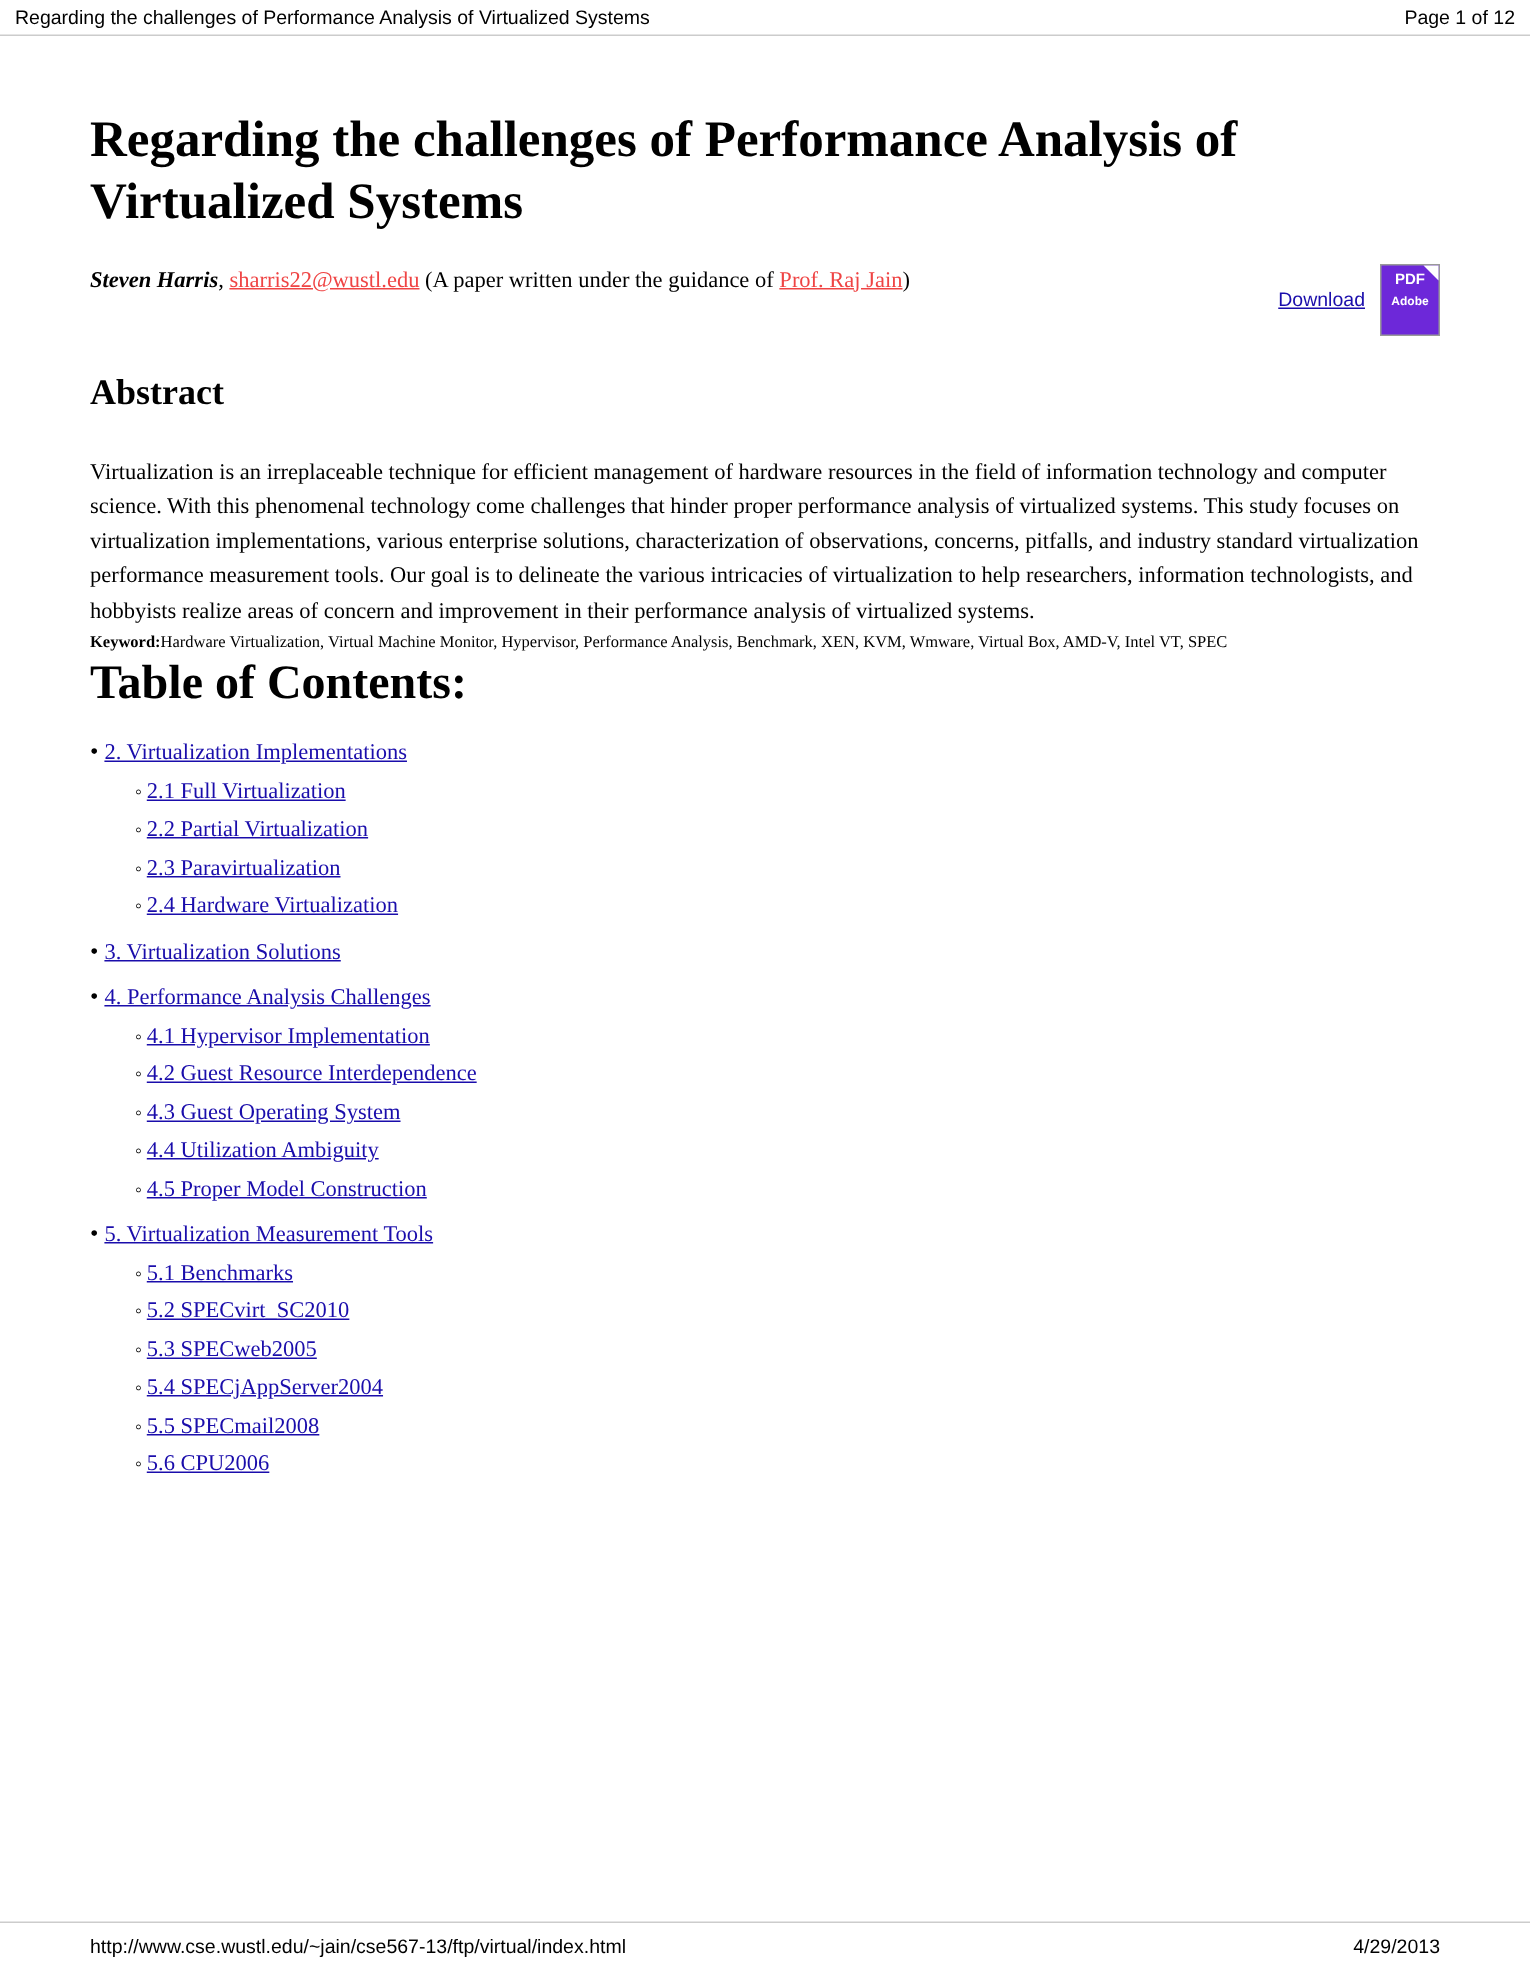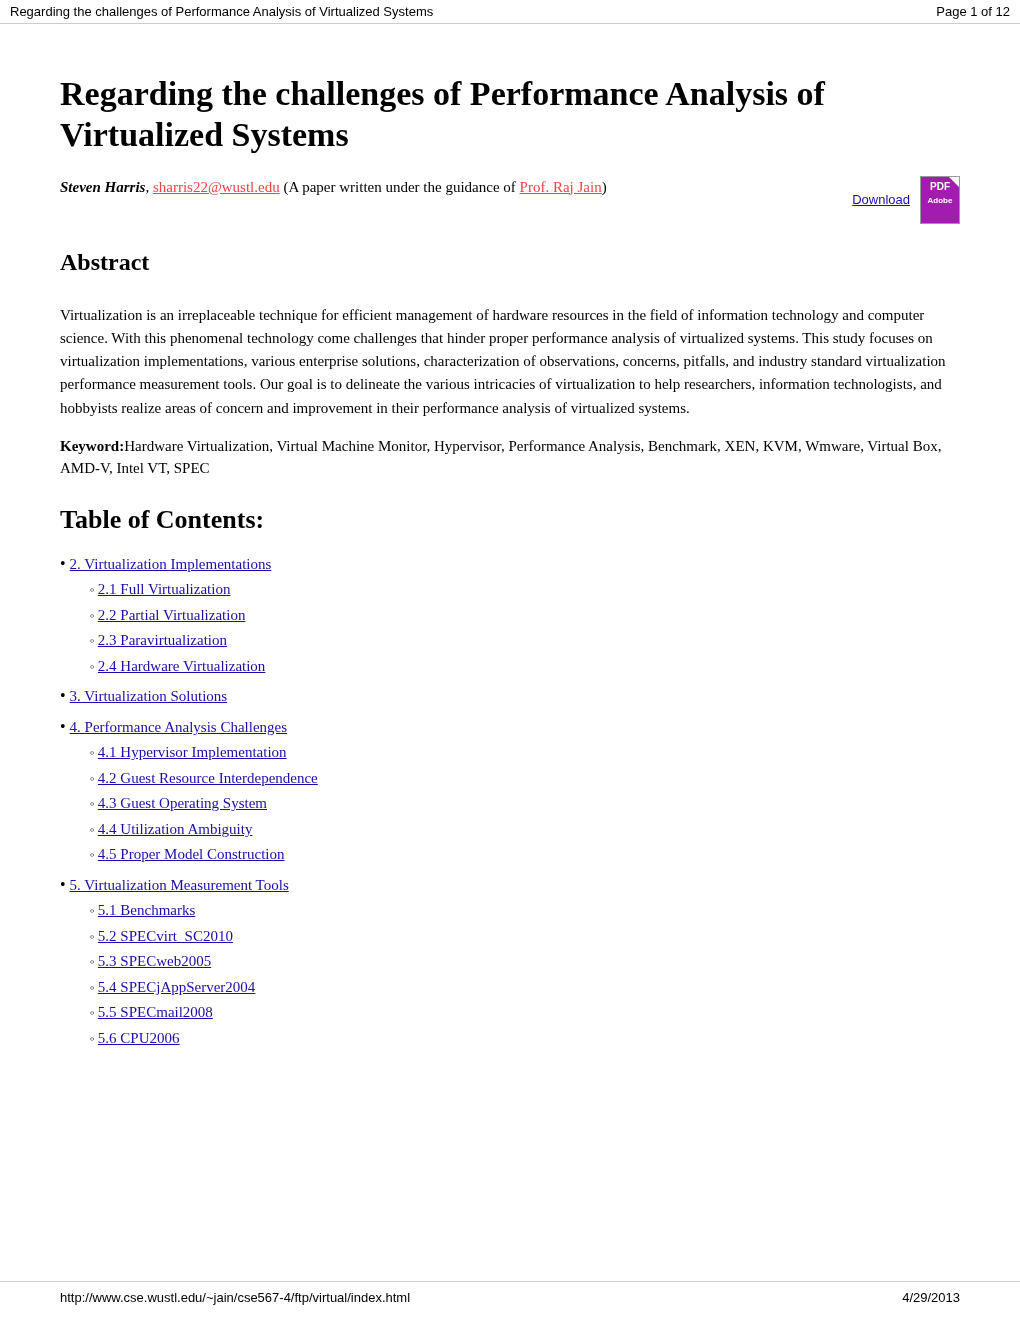--- a/index.html
+++ b/index.html
@@ -67,21 +67,21 @@
       display: flex;
       flex-direction: column;
       align-items: center;
       font-family: Arial, sans-serif;
       font-size: 13px;
     }
 
     .pdf-icon {
       width: 40px;
       height: 48px;
-      background: #a21caf;
+      background: #6d28d9;
       position: relative;
       display: flex;
       align-items: center;
       justify-content: center;
       color: white;
       font-size: 11px;
       font-weight: bold;
       font-family: Arial, sans-serif;
       border: 1px solid #999;
     }
@@ -128,32 +128,30 @@
     .section-heading {
       font-size: 24px;
       font-weight: bold;
       margin-bottom: 28px;
       margin-top: 10px;
     }
 
     .abstract-text {
       font-size: 15px;
       line-height: 1.55;
-      margin-bottom: 15px;
       text-align: left;
     }
 
     .keywords {
-      font-size: 15px;
+      font-size: 11px;
       line-height: 1.5;
-      margin-bottom: 25px;
     }
 
     .toc-heading {
-      font-size: 26px;
+      font-size: 32px;
       font-weight: bold;
       margin-bottom: 15px;
     }
 
     .toc-list {
       list-style: none;
       padding: 0;
       margin: 0;
       font-size: 15px;
       line-height: 1.7;
@@ -262,15 +260,15 @@
           <li><a href="#specweb2005">5.3 SPECweb2005</a></li>
           <li><a href="#specjappserver2004">5.4 SPECjAppServer2004</a></li>
           <li><a href="#specmail2008">5.5 SPECmail2008</a></li>
           <li><a href="#cpu2006">5.6 CPU2006</a></li>
         </ul></li>
     </ul>
 
 </div>
 
 <div class="footer-bar">
-  <span>http://www.cse.wustl.edu/~jain/cse567-4/ftp/virtual/index.html</span>
+  <span>http://www.cse.wustl.edu/~jain/cse567-13/ftp/virtual/index.html</span>
   <span>4/29/2013</span>
 </div>
 
 </body></html>

